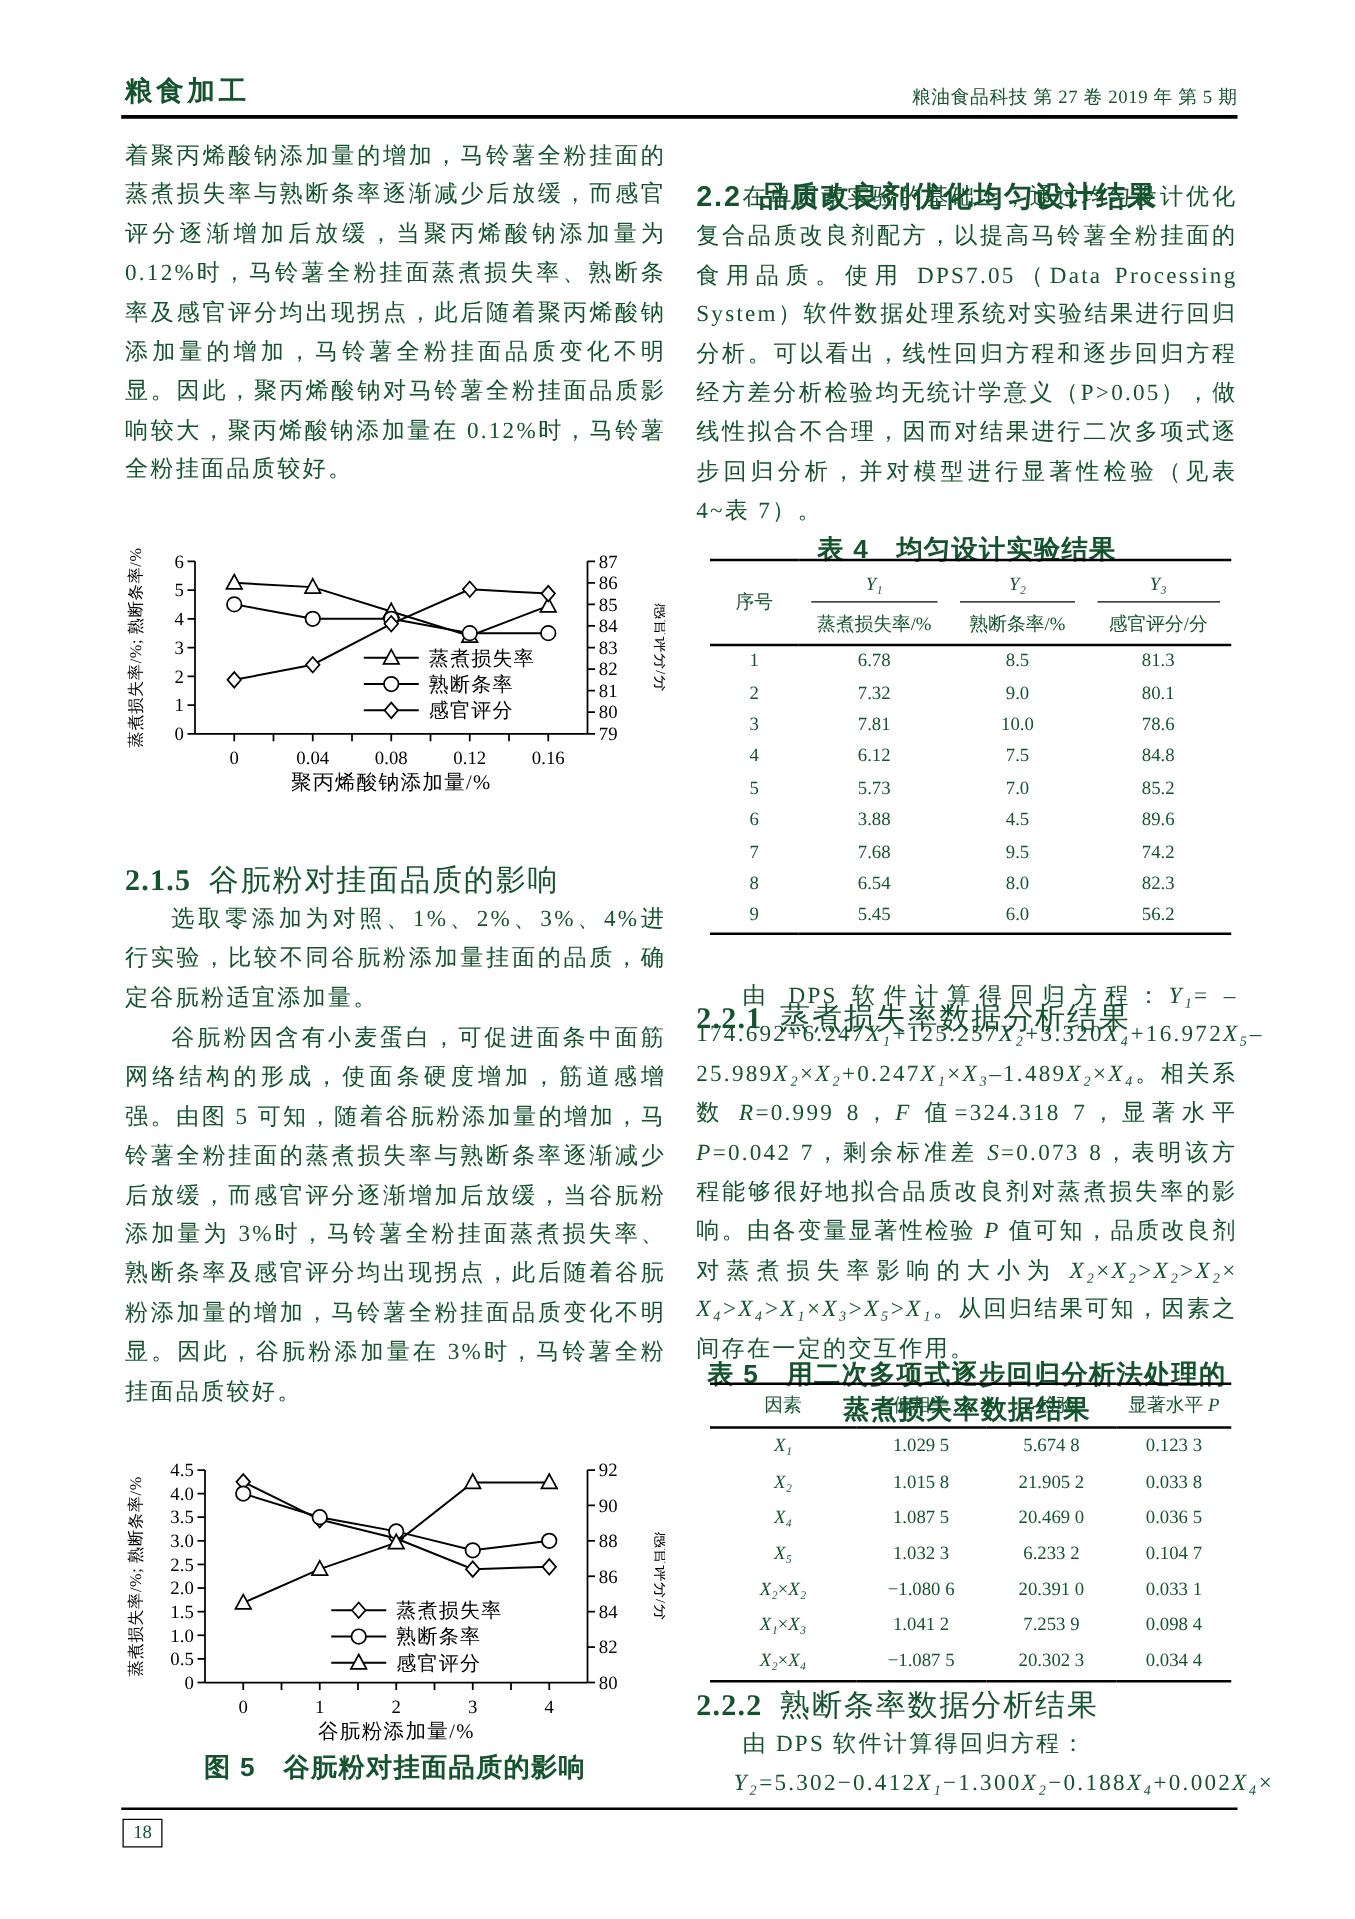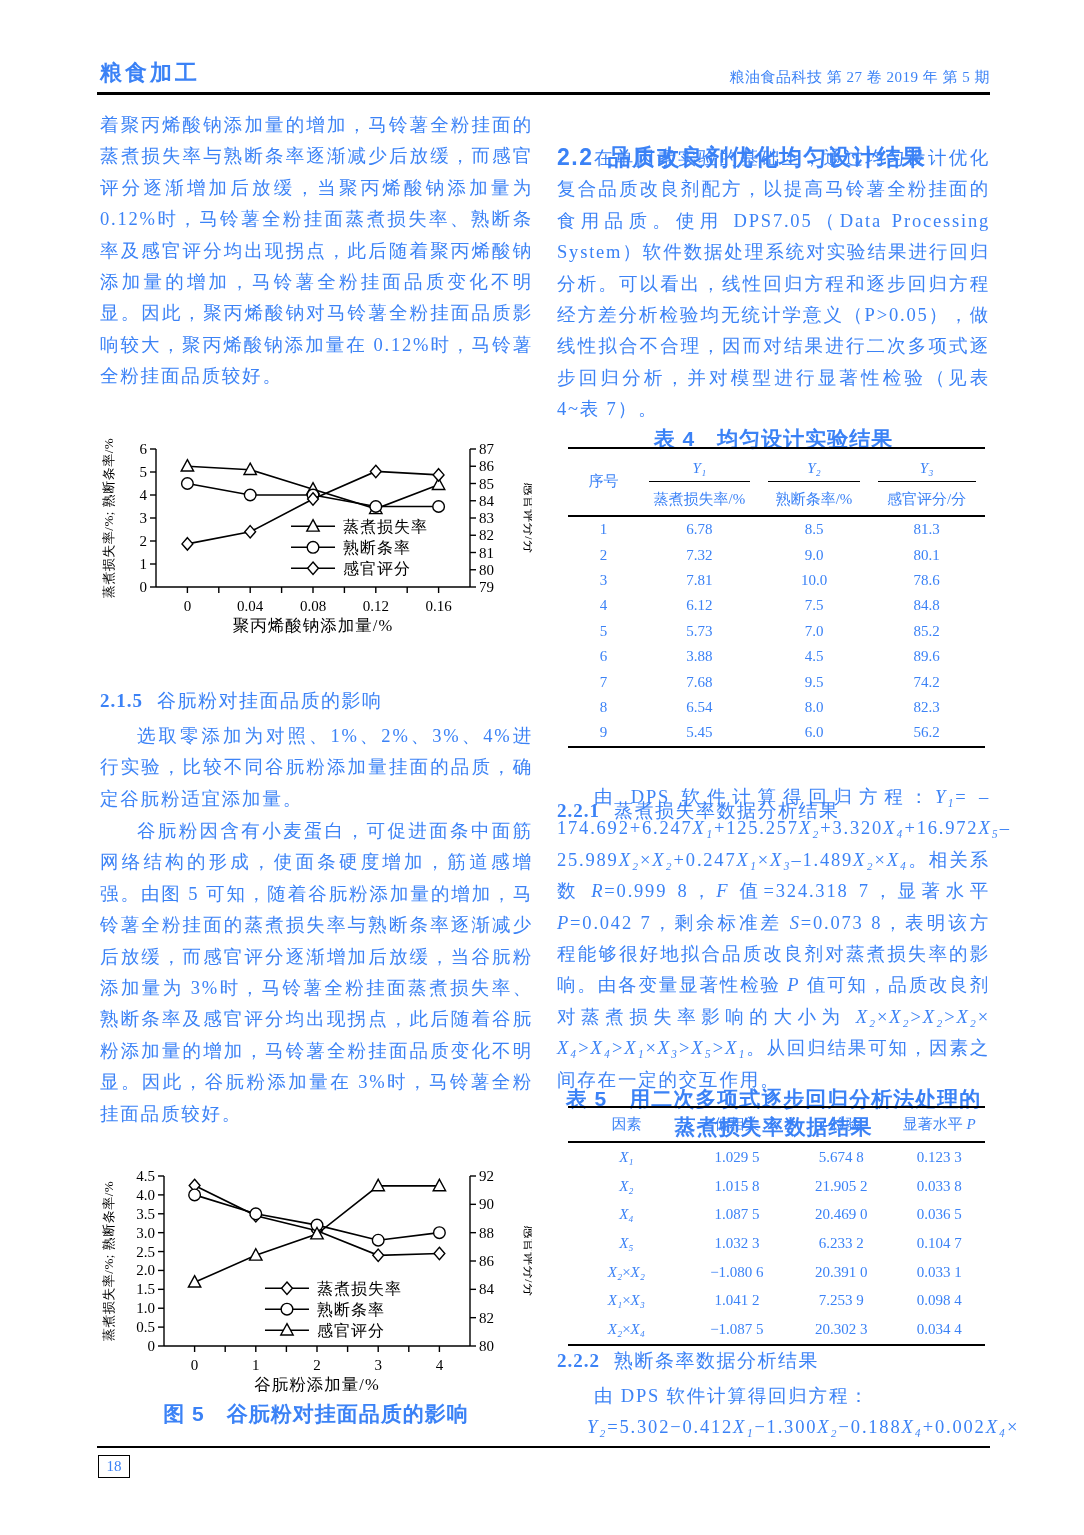--- a/index.html
+++ b/index.html
@@ -1,26 +1,26 @@
 <!DOCTYPE html>
 <html><head>
 <meta charset="utf-8">
 <style>
   html,body{margin:0;padding:0;background:#fff;}
   .page{position:relative;width:1084px;height:1535px;background:#fff;overflow:hidden;
-        font-family:"Liberation Serif","DejaVu Serif",serif;color:#3b82f6;}
+        font-family:"Liberation Serif","DejaVu Serif",serif;color:#14532d;}
   .abs{position:absolute;}
   
   .hdr-left{font-family:"Liberation Sans","DejaVu Sans",sans-serif;font-weight:700;font-size:22px;letter-spacing:3px;}
   .hdr-right{font-size:15px;letter-spacing:.5px;}
   .rule{background:#000;}
   
   .para{width:433px;font-size:18.5px;line-height:31.4px;letter-spacing:1.8px;text-align:justify;}
   .indent{text-indent:2em;}
-  .h3{font-size:19px;letter-spacing:1.5px;}
+  .h3{font-size:24px;letter-spacing:1.5px;}
   .h3 .hnum{font-weight:700;margin-right:14px;letter-spacing:1px;}
   .h2 .hnum{margin-right:14px;}
   .h2{font-family:"Liberation Sans","DejaVu Sans",sans-serif;font-weight:700;font-size:23px;letter-spacing:1.5px;margin-top:32px;}
   .caption,.tbl-title{font-family:"Liberation Sans","DejaVu Sans",sans-serif;font-weight:700;
         font-size:21px;text-align:center;letter-spacing:1px;}
   
   svg text{font-family:"Liberation Serif","DejaVu Serif",serif;fill:#000;}
   .ax{stroke:#000;stroke-width:1.4;}
   .ln{fill:none;stroke:#000;stroke-width:1.6;}
   .mk{fill:#fff;stroke:#000;stroke-width:1.4;}

